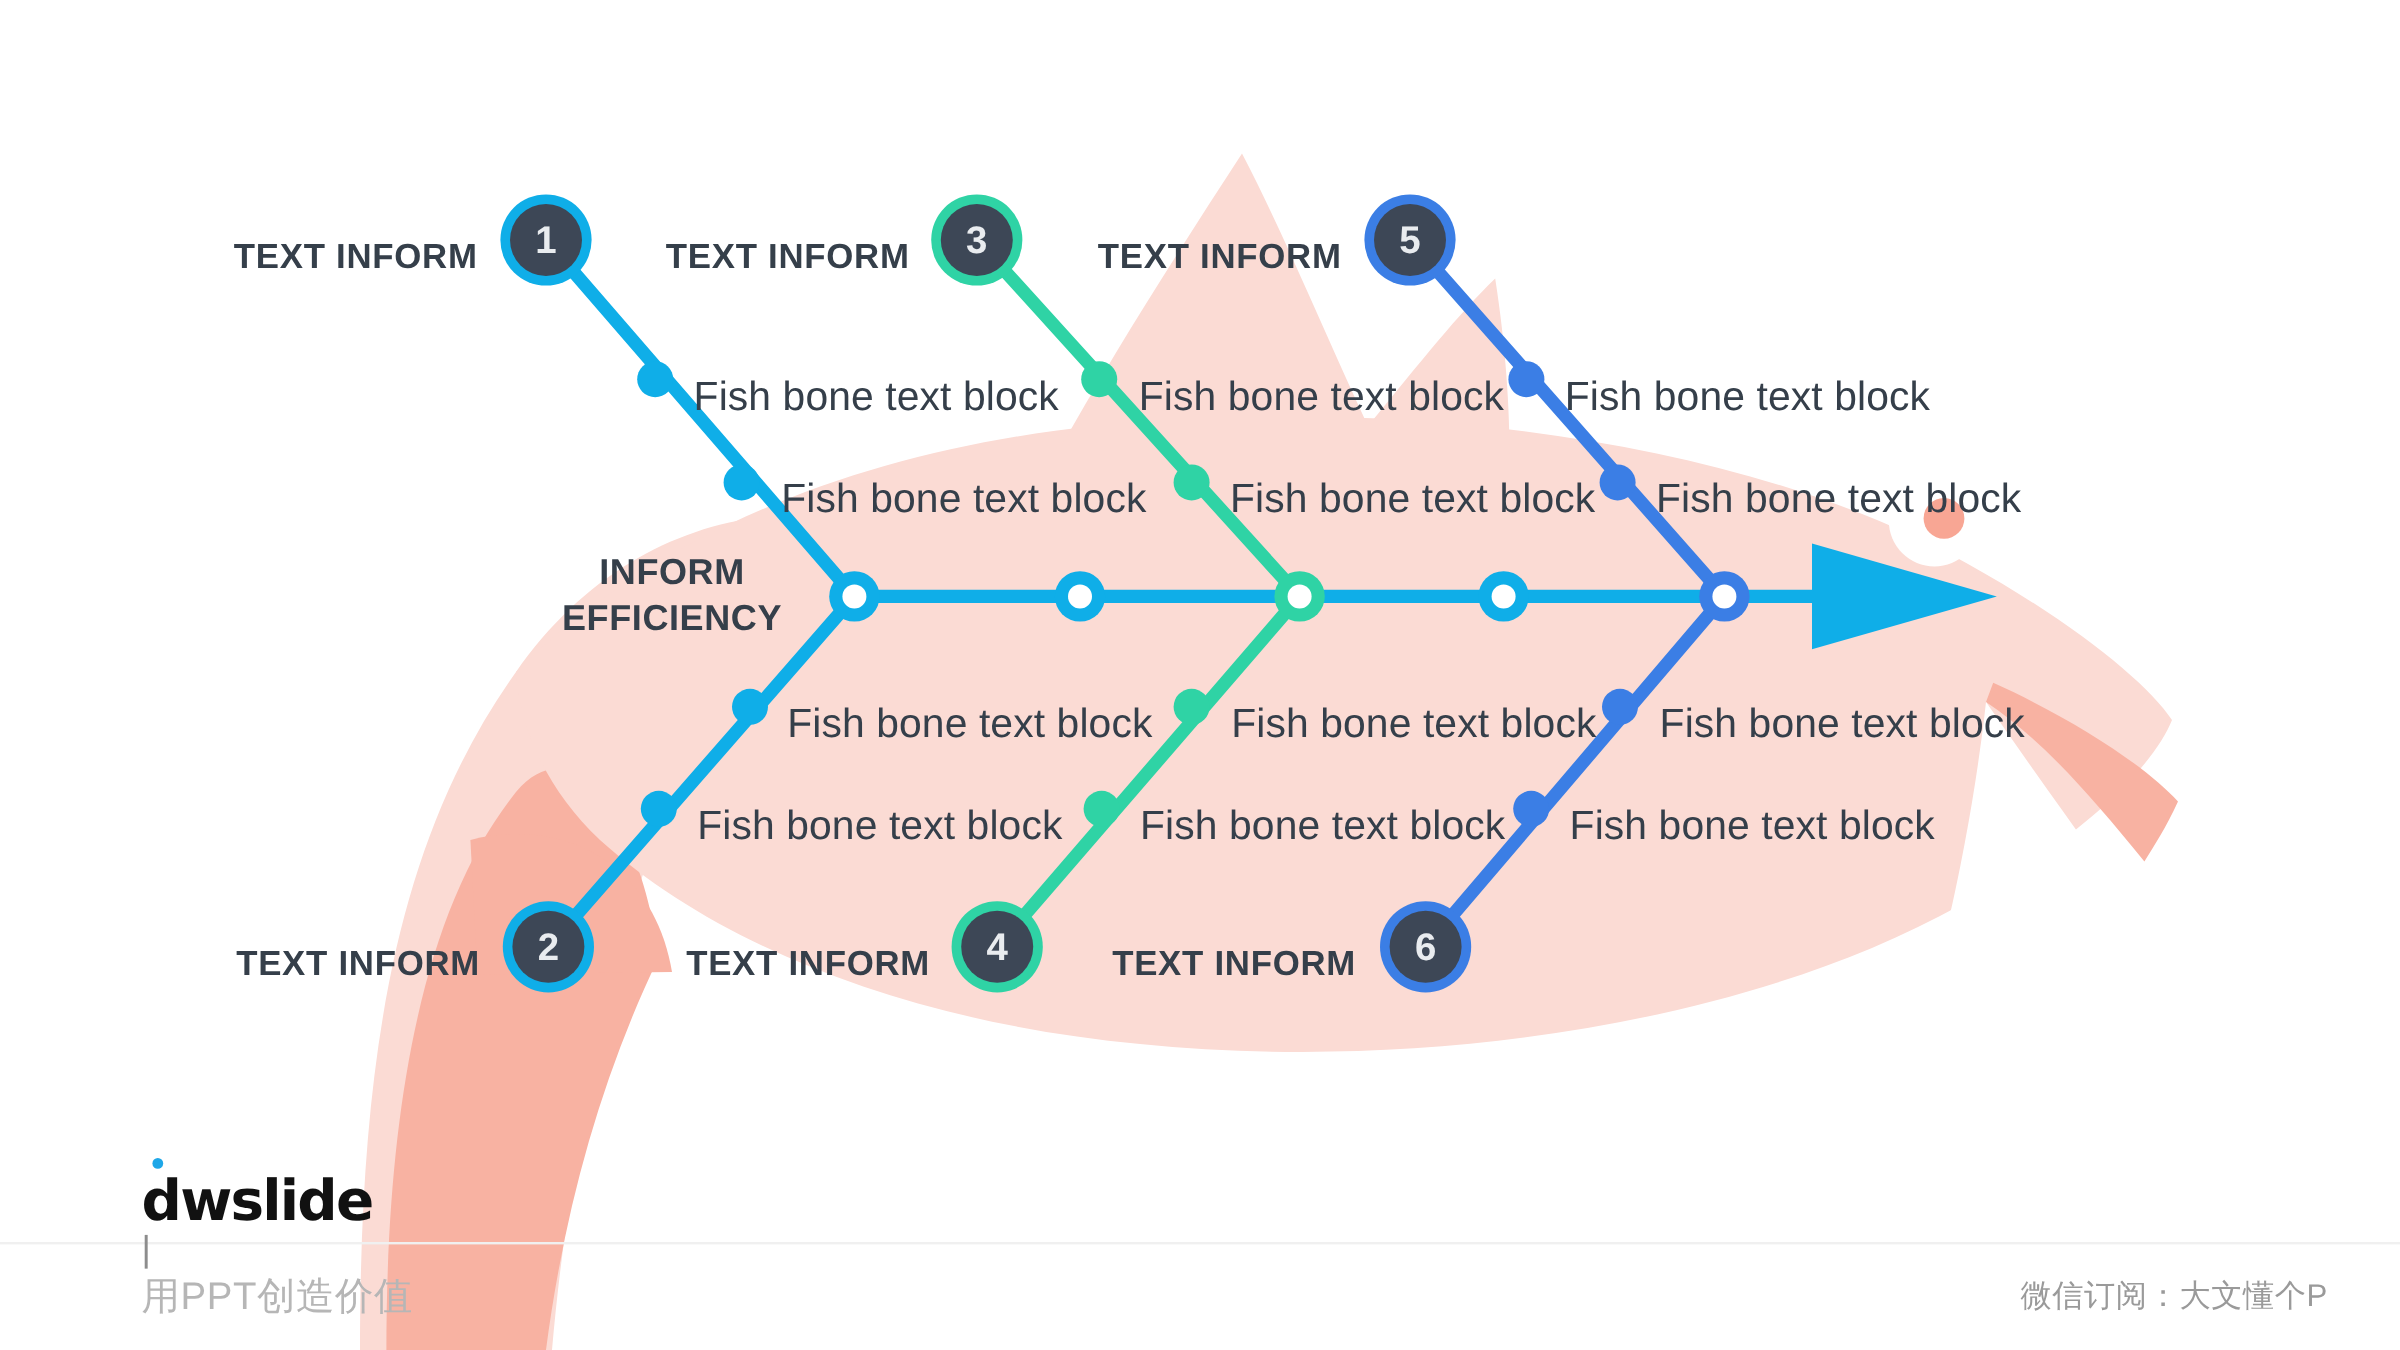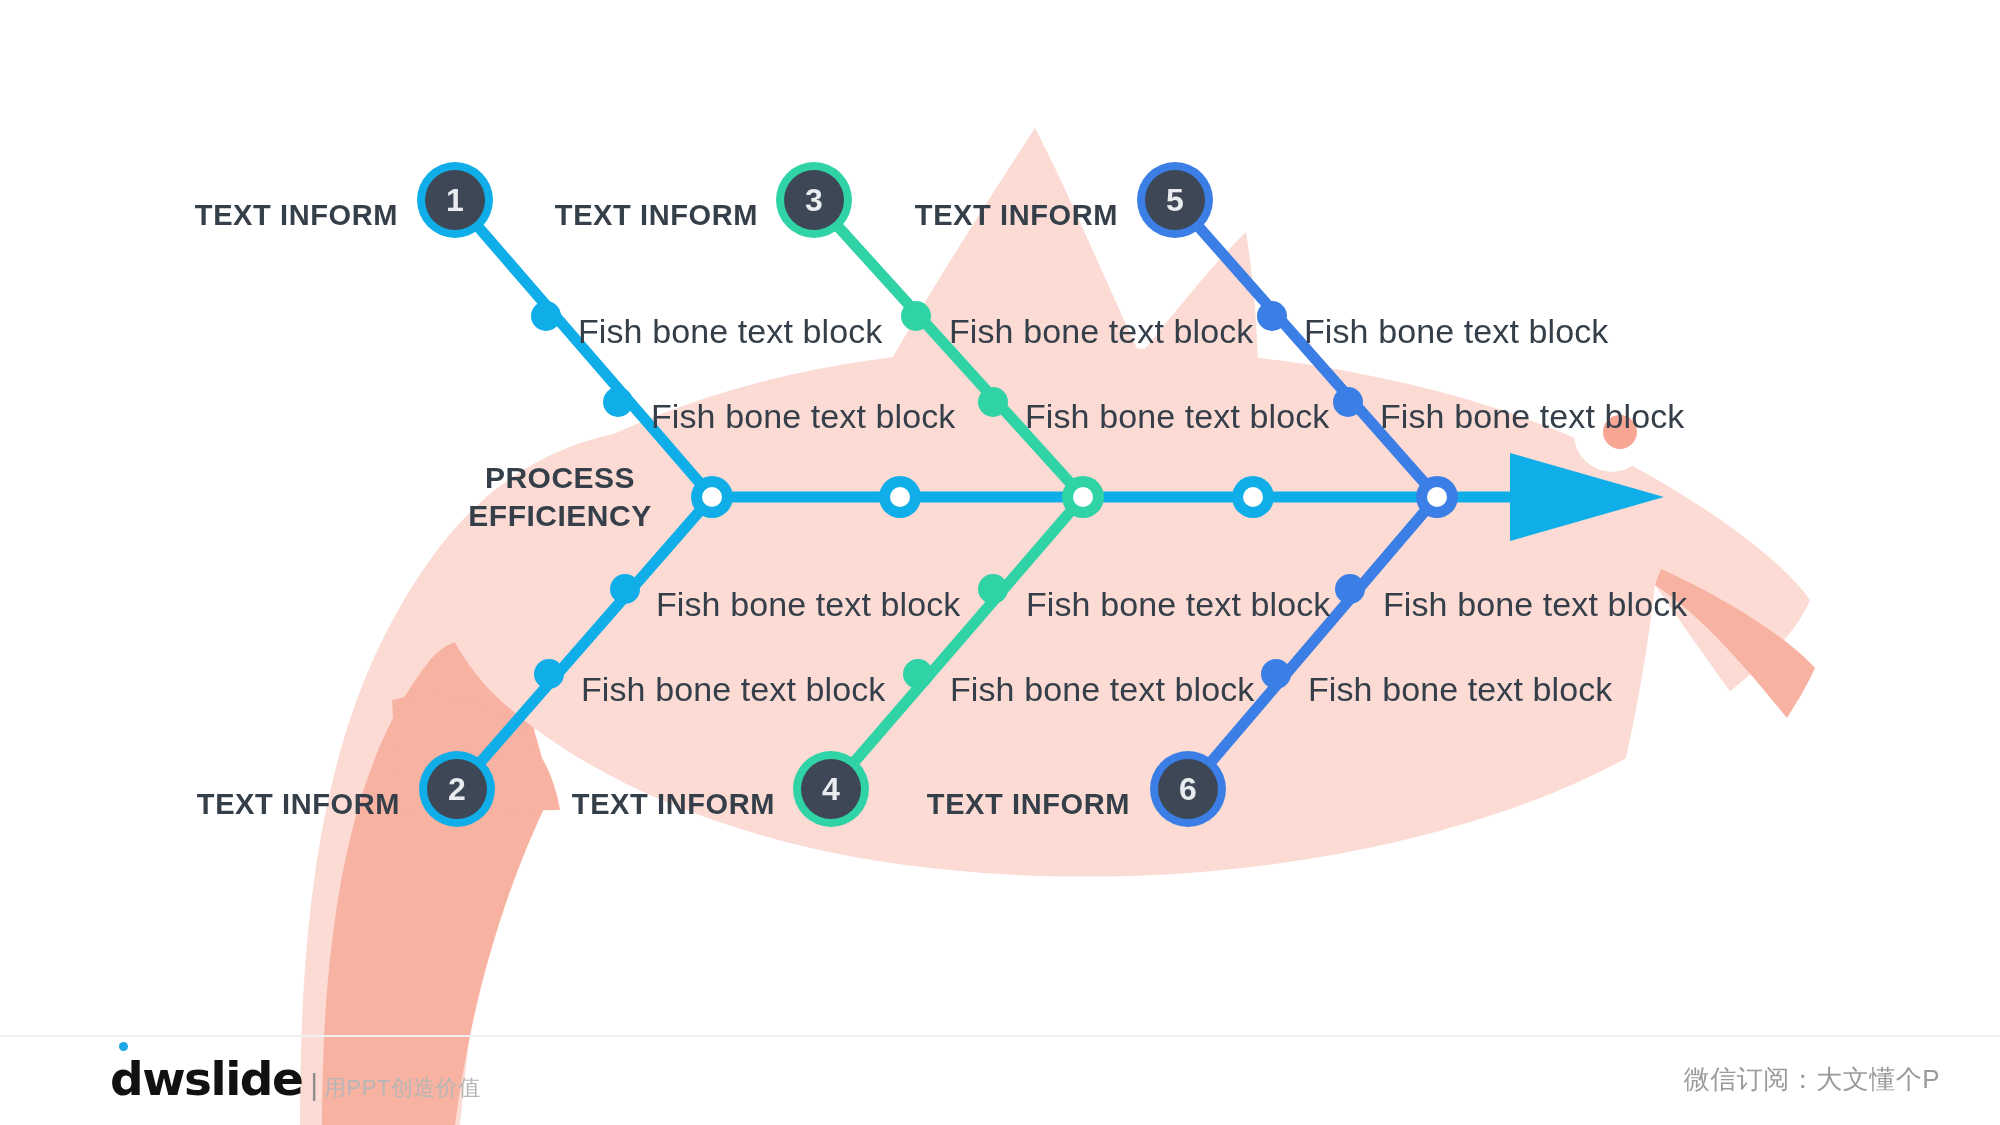--- a/index.html
+++ b/index.html
@@ -36,20 +36,21 @@
     border-top: 2px solid #f0f0f0;
     background: rgba(255,255,255,0.0);
     box-sizing: border-box;
   }
   .footer-left {
     position: absolute;
     left: 110px;
     bottom: 22px;
     display: flex;
     align-items: baseline;
+    flex-direction: column;
   }
   .brand-logo {
     position: relative;
     font-family: "DejaVu Sans", sans-serif;
     font-size: 47px;
     font-weight: 700;
     letter-spacing: -1.5px;
     color: #111111;
     line-height: 1;
   }
@@ -62,21 +63,21 @@
     border-radius: 50%;
     background: #1EA7E8;
   }
   .brand-sep {
     font-size: 30px;
     color: #8d8d8d;
     margin: 0 6px 0 8px;
     font-weight: 400;
   }
   .brand-tag {
-    font-size: 22px;
+    font-size: 32px;
     color: #b6b6b6;
     letter-spacing: 0.5px;
   }
   .footer-right {
     position: absolute;
     right: 60px;
     bottom: 28px;
     font-size: 26px;
     color: #9a9a9a;
     letter-spacing: 0.5px;
@@ -228,21 +229,21 @@
       <div class="lbl lbl-head" style="left: 775px; top: 790px;">TEXT INFORM</div>
       <div class="lbl lbl-bone" style="left: 1304px; top: 317px;">Fish bone text block</div>
       <div class="lbl lbl-bone" style="left: 1380px; top: 402px;">Fish bone text block</div>
       <div class="lbl lbl-head" style="left: 1118px; top: 201px;">TEXT INFORM</div>
       <div class="lbl lbl-bone" style="left: 1383px; top: 590px;">Fish bone text block</div>
       <div class="lbl lbl-bone" style="left: 1308px; top: 675px;">Fish bone text block</div>
       <div class="lbl lbl-head" style="left: 1130px; top: 790px;">TEXT INFORM</div>
     </div>
 
   <div class="lbl-center" id="center-label" style="left:560px; top:497px;">
-    <div>PROCESS</div>
+    <div>INFORM</div>
     <div>EFFICIENCY</div>
   </div>
 
   <div class="footer-bar">
     <div class="footer-left">
       <span class="brand-logo">
         <span class="brand-dot"></span>
         <span>dwslide</span>
       </span>
       <span class="brand-sep">|</span>

